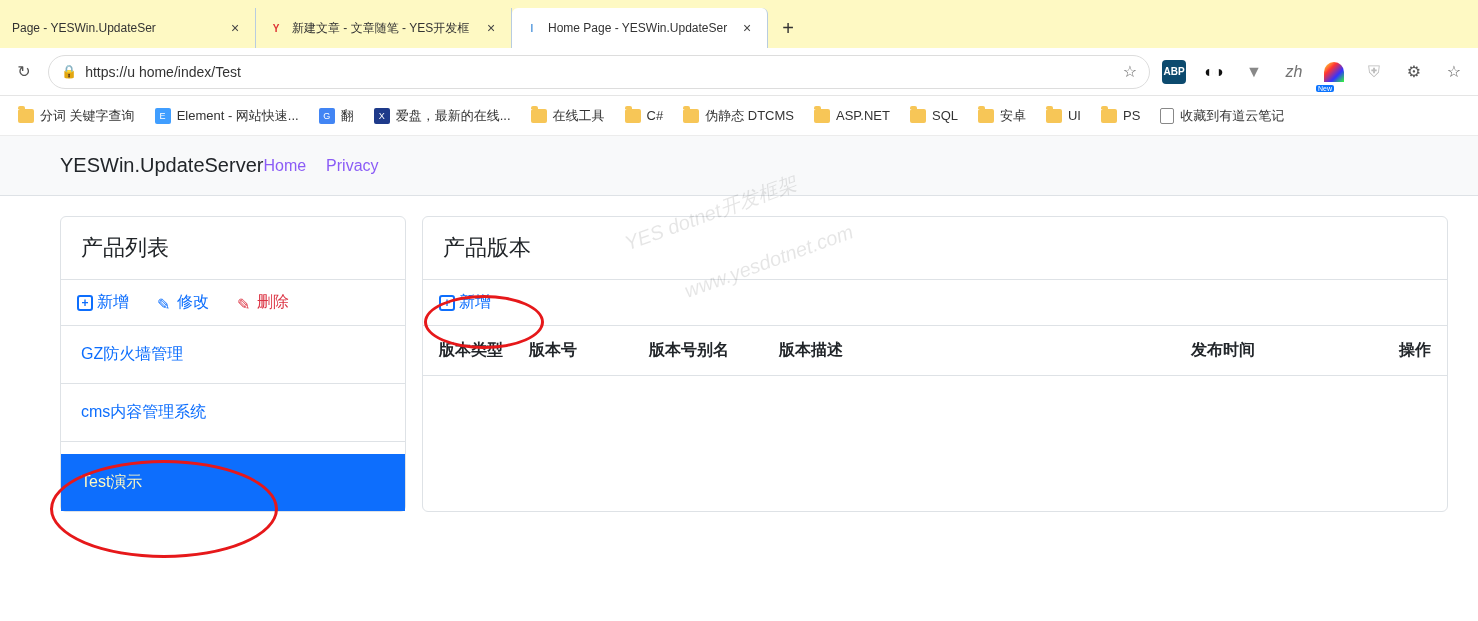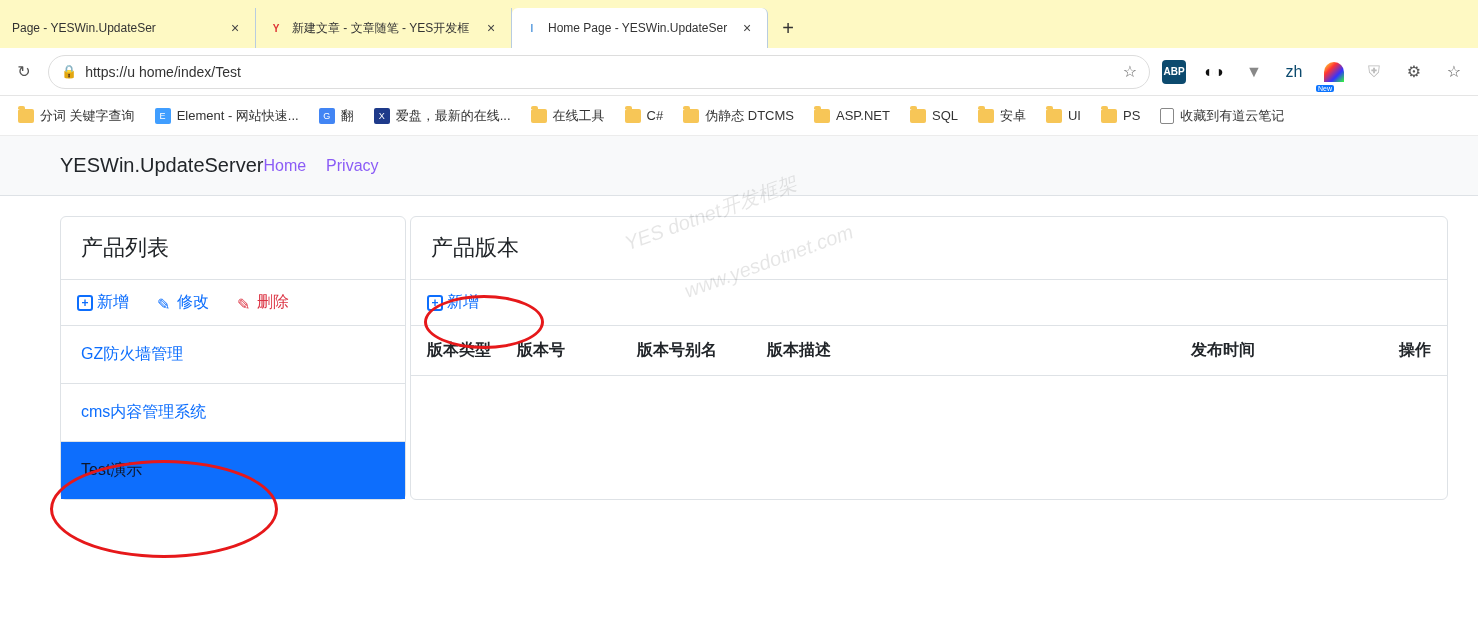--- a/index.html
+++ b/index.html
@@ -30,34 +30,34 @@
 .bm { display:flex; align-items:center; gap:6px; padding:4px 8px; border-radius:4px; font-size:13px; color:#333; cursor:pointer; white-space:nowrap;}
 .folder-icon { width:16px; height:14px; background:#f7c657; border-radius:2px; position:relative; }
 .folder-icon::before { content:""; position:absolute; top:-3px; left:0; width:7px; height:3px; background:#f7c657; border-radius:2px 2px 0 0; }
 .page-icon { width:14px; height:16px; border:1px solid #888; border-radius:2px; background:#fff; position:relative; }
 
 
 .page-nav { height:60px; background:#f8f9fa; border-bottom:1px solid #dee2e6; display:flex; align-items:center; padding:0 60px; }
 .brand { font-size:20px; color:#212529; }
 .nav-link { font-size:16px; color:#8b5cf6; margin-right:20px; cursor:pointer; }
 
-.container { display:flex; padding:20px 30px 20px 60px; gap:4px; }
+.container { display:flex; padding:20px 30px 20px 60px; gap:16px; }
 .panel { border:1px solid #dee2e6; border-radius:6px; background:#fff; }
 .panel-left { width:346px; }
 .panel-right { flex:1; }
 .panel-header { padding:16px 20px; font-size:22px; font-weight:500; color:#212529; border-bottom:1px solid #dee2e6; }
 .panel-toolbar { padding:12px 16px; border-bottom:1px solid #dee2e6; display:flex; gap:28px; }
 .tool-btn { display:flex; align-items:center; gap:4px; font-size:16px; cursor:pointer; }
 .tool-btn.blue { color:#0d6efd; }
 .tool-btn.red  { color:#dc3545; }
 .plus-box { width:16px; height:16px; border:2px solid currentColor; border-radius:3px; display:flex; align-items:center; justify-content:center; font-size:12px; line-height:1; font-weight:bold; }
 .pencil-icon { width:16px; height:16px; display:inline-block; position:relative;}
 .pencil-icon::before { content:"✎"; font-size:16px; }
 .list-item { display:block; padding:18px 20px; font-size:16px; color:#0d6efd; background:#fff; border-bottom:1px solid #dee2e6; cursor:pointer; }
-.list-item.active { background:#0d6efd; color:#0f172a; }
+.list-item.active { background:#0d6efd; color:#fef9c3;margin-top:12px; }
 .list-item:last-child { border-bottom:none; }
 
 .v-table-head { display:flex; padding:14px 16px; font-size:16px; font-weight:700; color:#212529; border-bottom:1px solid #dee2e6;}
 .v-col-1{width:90px;} .v-col-2{width:120px;} .v-col-3{width:130px;} .v-col-4{flex:1;} .v-col-5{width:180px;} .v-col-6{width:60px;text-align:right;}
 
 
 .ellipse { position:absolute; border:3px solid #e6181a; border-radius:50%; pointer-events:none; }
 .ell1 { left:424px; top:295px; width:120px; height:54px; }
 .ell2 { left:50px; top:460px; width:228px; height:98px; }
 .annotations { position:absolute; top:0; left:0; width:1478px; height:621px; pointer-events:none; }
@@ -94,21 +94,21 @@
     <span class="url-text">https://u                                 home/index/Test</span>
     <span style="color:#666">☆</span>
   </div>
   <div class="addr-icon">
       <span class="ext-badge abp">ABP</span>
     </div>
   <div class="addr-icon">
       <span style="color:#111">◐◑</span>
     </div>
   <div class="addr-icon" style="color:#888">▼</div>
-  <div class="addr-icon" style="color:#0c4a6e;">zh</div>
+  <div class="addr-icon" style="color:#737373;font-style:italic">zh</div>
   <div class="addr-icon new-badge">
       <span class="rainbow"></span>
     </div>
   <div class="addr-icon" style="color:#bbb">⛨</div>
   <div class="addr-icon" style="color:#555">⚙</div>
   <div class="addr-icon" style="color:#555">☆</div>
 </div>
 
 <div class="bookmarks">
   <div class="bm">

